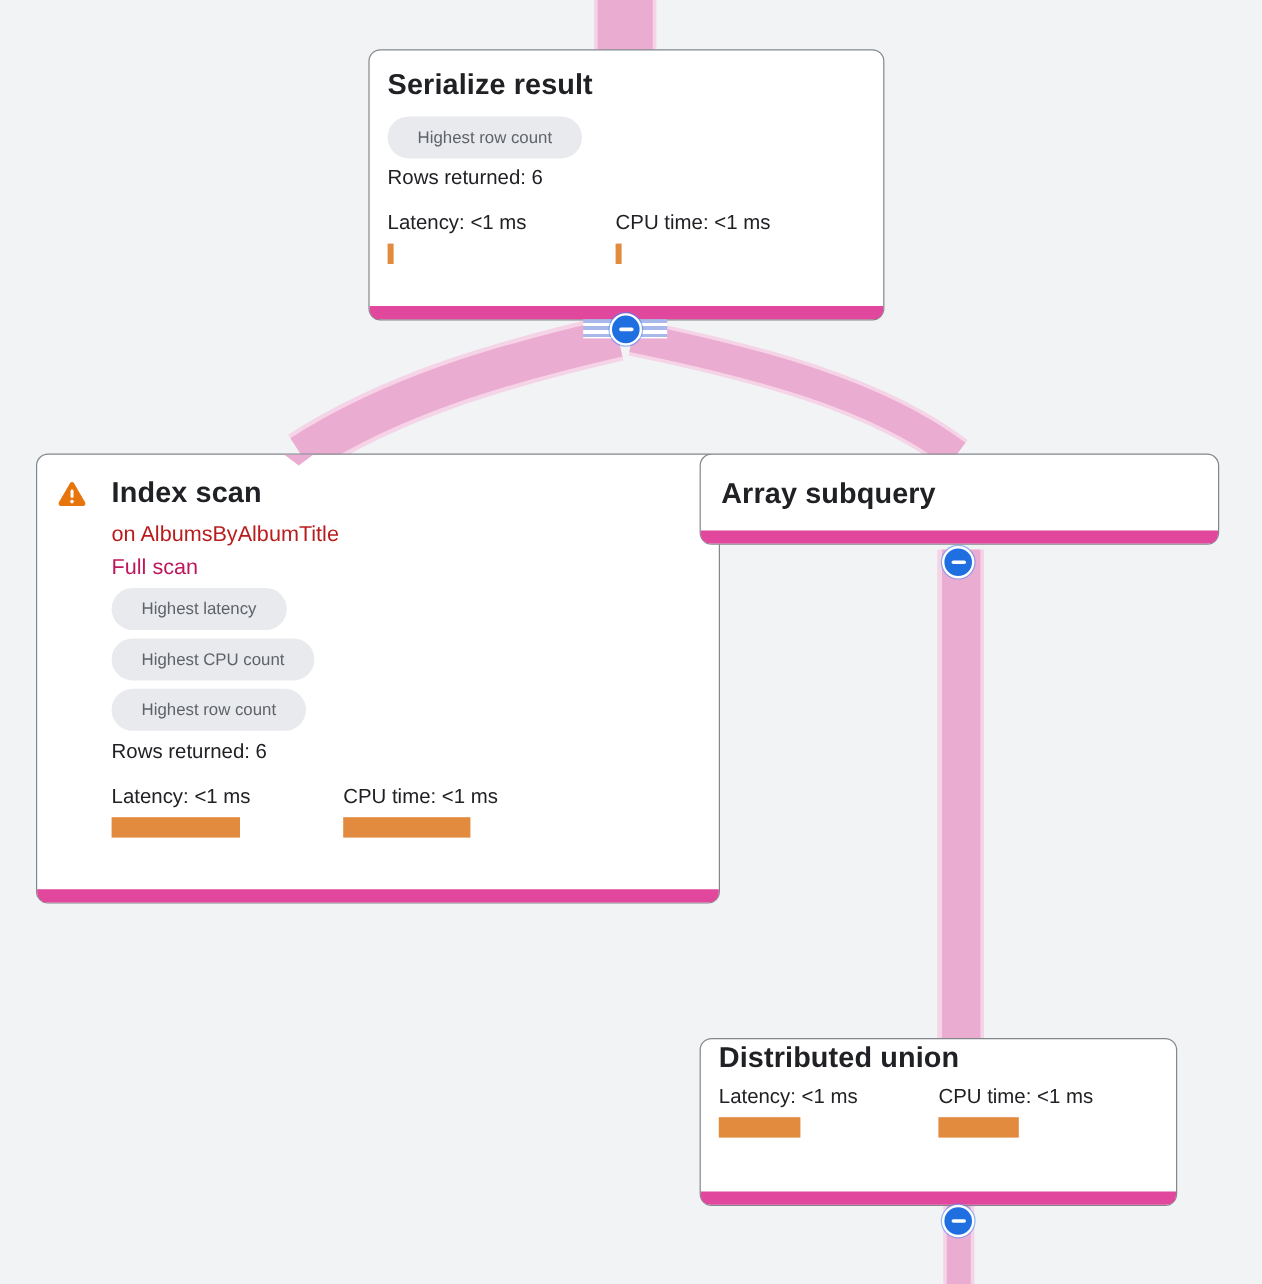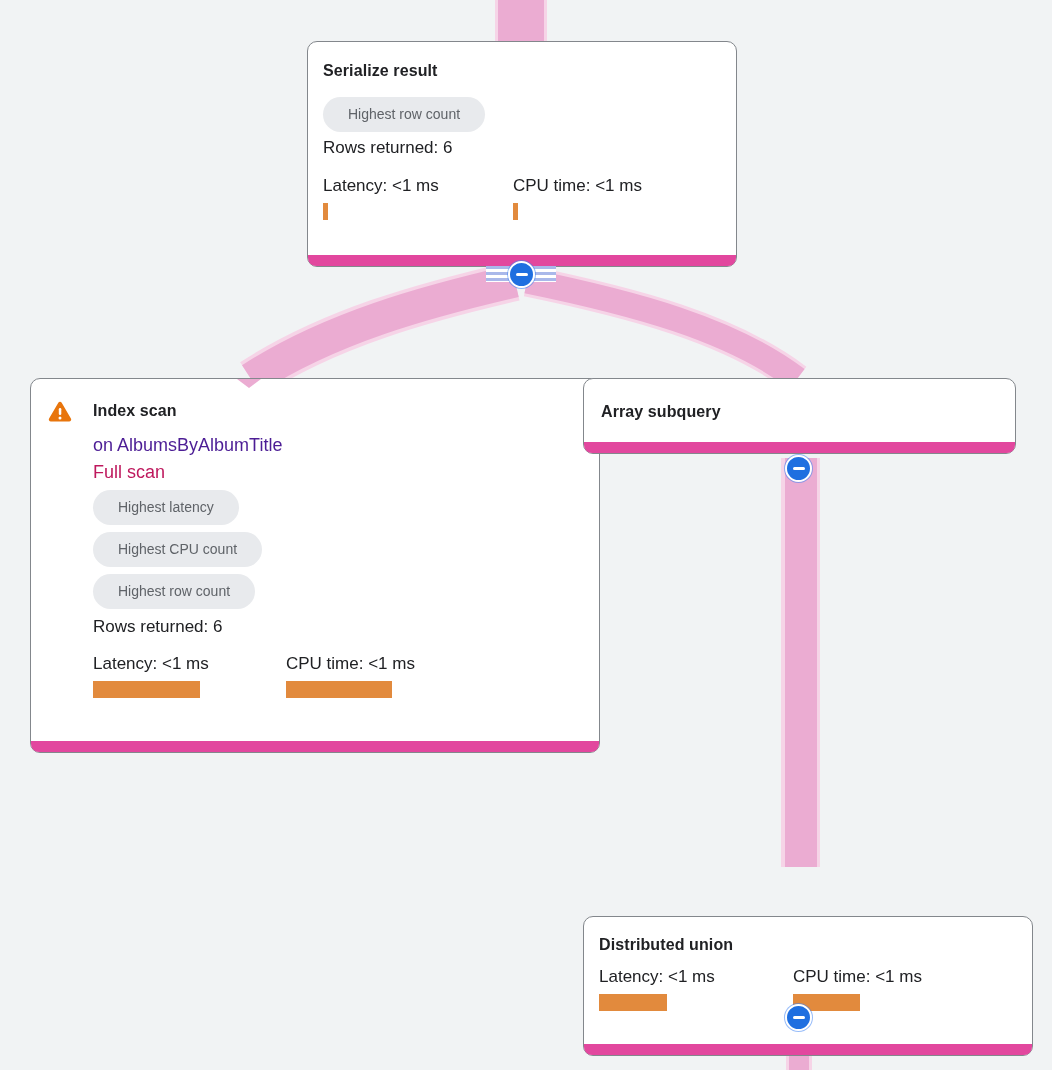--- a/index.html
+++ b/index.html
@@ -23,24 +23,24 @@
     border-radius:10px;
     box-sizing:border-box;
     z-index:1;
   }
   .accent{
     position:absolute;left:0;right:0;bottom:0;height:11px;
     background:#e2479e;
     border-radius:0 0 8px 8px;
   }
   .node-title{
-    font-size:16px;font-weight:600;color:#202124;letter-spacing:.1px;
+    font-size:24px;font-weight:600;color:#202124;letter-spacing:.1px;
     line-height:24px;display:block;
   }
-  .node-sub{font-size:18px;color:#4c1d95;line-height:22px;margin-top:11px;}
+  .node-sub{font-size:18px;color:#b91c1c;line-height:22px;margin-top:11px;}
   .node-sub.muted{color:#be185d;margin-top:5px;}
   .badge{
     display:inline-block;
     background:#e8eaed;color:#5f6368;
     font-size:14px;line-height:35px;height:35px;
     padding:0 25px;border-radius:18px;
     white-space:nowrap;
   }
   .badge-stack .badge{display:table;margin-top:7px;}
   .rows-line{font-size:17px;color:#202124;line-height:20px;}
@@ -60,21 +60,21 @@
   .warn-wrap{width:24px;height:22px;margin-top:2px;flex:none;}
   .head-row .node-title{margin-left:21px;}
   .indent{margin-left:45px;}
   #node-index-scan .badge-stack{margin-top:2px;}
   #node-index-scan .rows-line{margin-top:8px;}
   #node-index-scan .metrics{margin-top:17px;}
   #node-index-scan .metric{width:193px;}
   
   #node-array{left:583px;top:378px;width:433px;height:76px;padding:21px 17px 0 17px;}
   
-  #node-distributed{left:583px;top:916px;width:450px;height:140px;padding:16px 15px 0 15px;}
+  #node-distributed{left:583px;top:865px;width:398px;height:140px;padding:4px 15px 0 15px;}
   #node-distributed .metrics{margin-top:10px;}
   #node-distributed .metric{width:194px;}
   
   .collapse-btn{
     position:absolute;z-index:3;
     width:23px;height:23px;border-radius:50%;
     background:#1f6fe0;
     border:2.5px solid #ffffff;
     box-shadow:0 0 0 1px rgba(66,133,244,.55);
     display:flex;align-items:center;justify-content:center;

